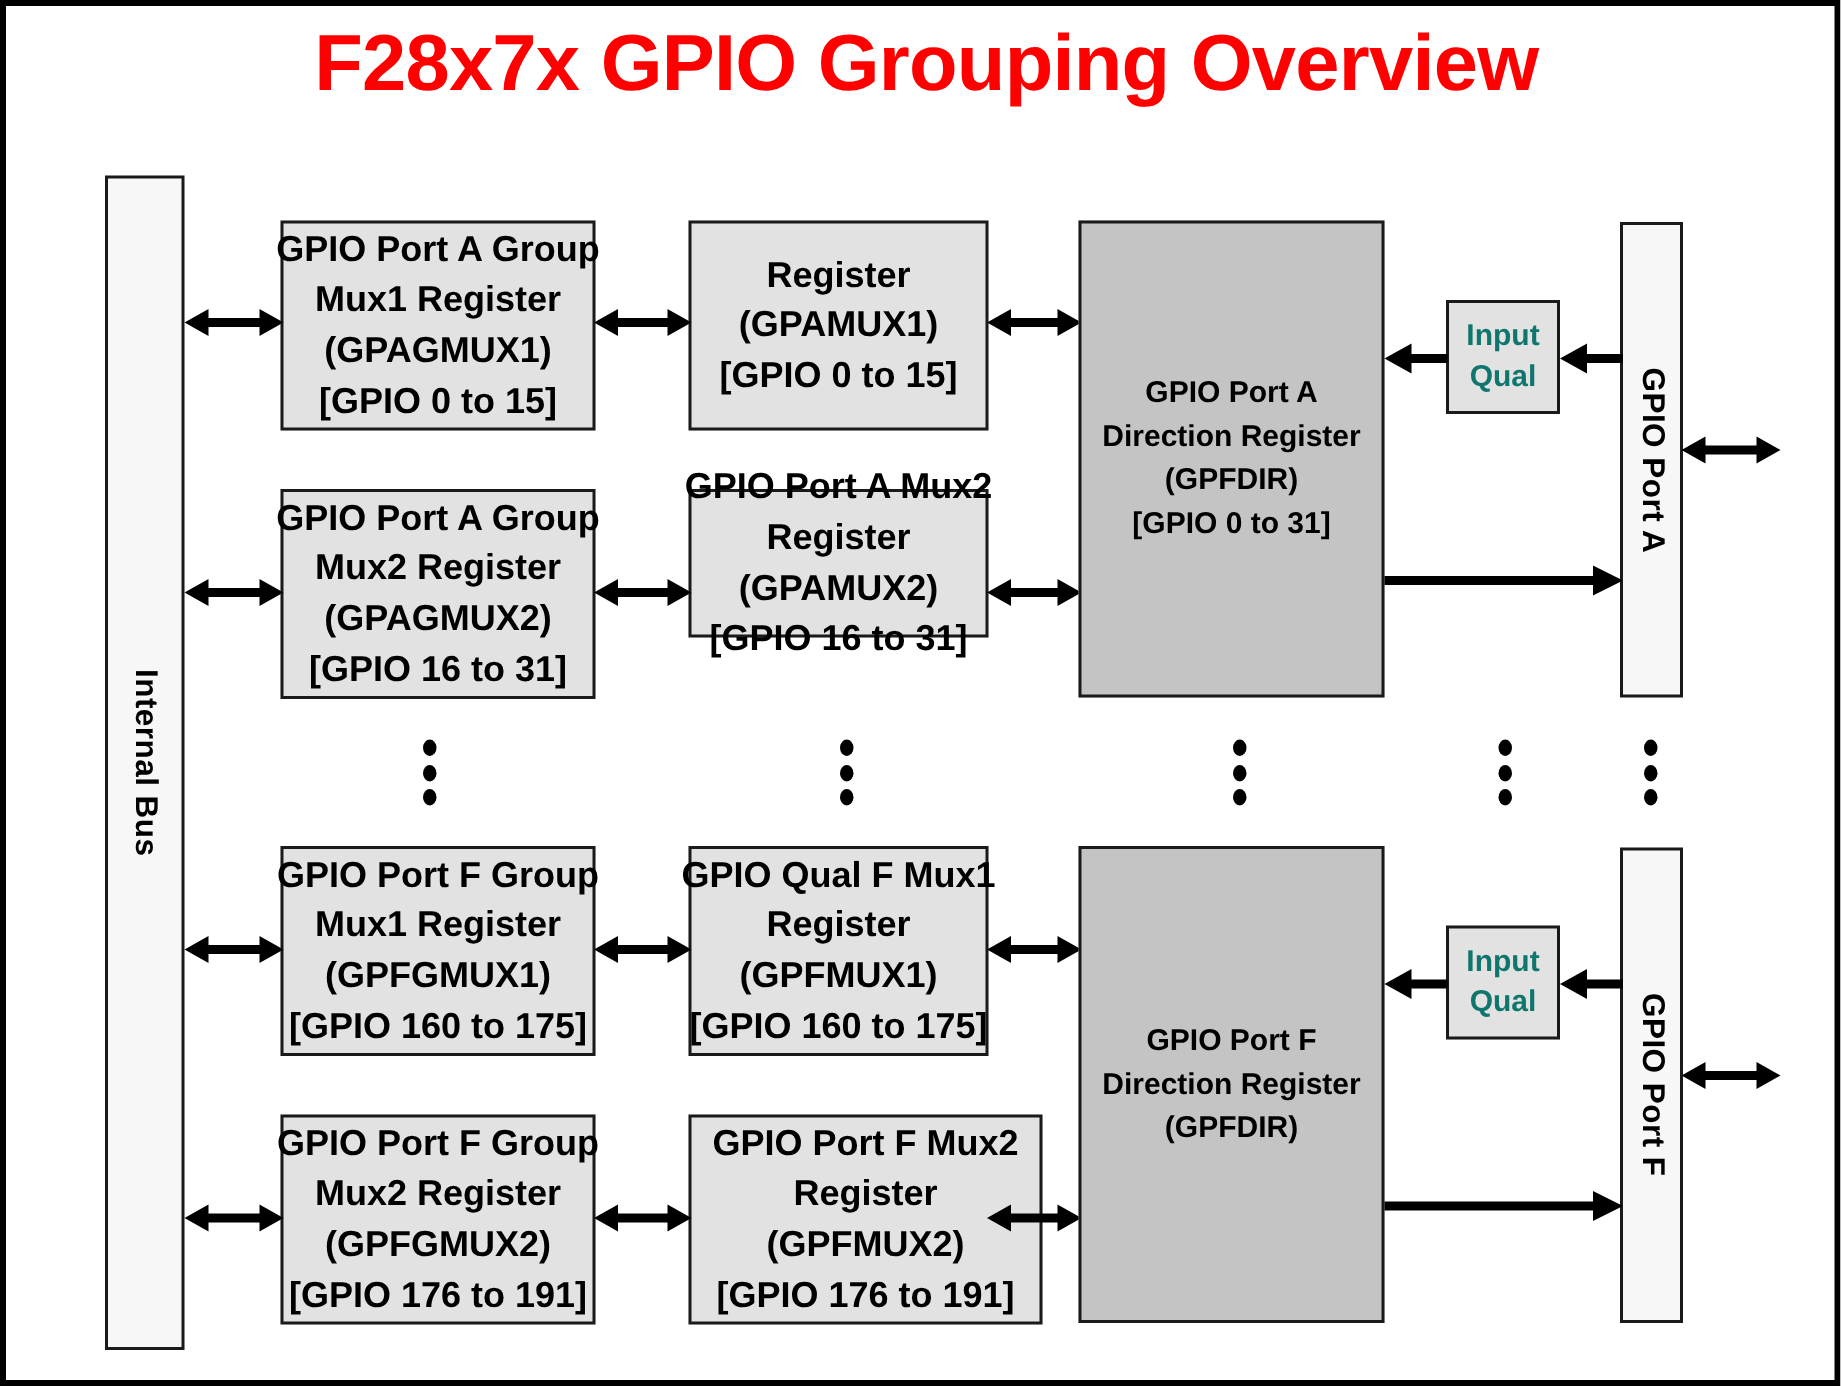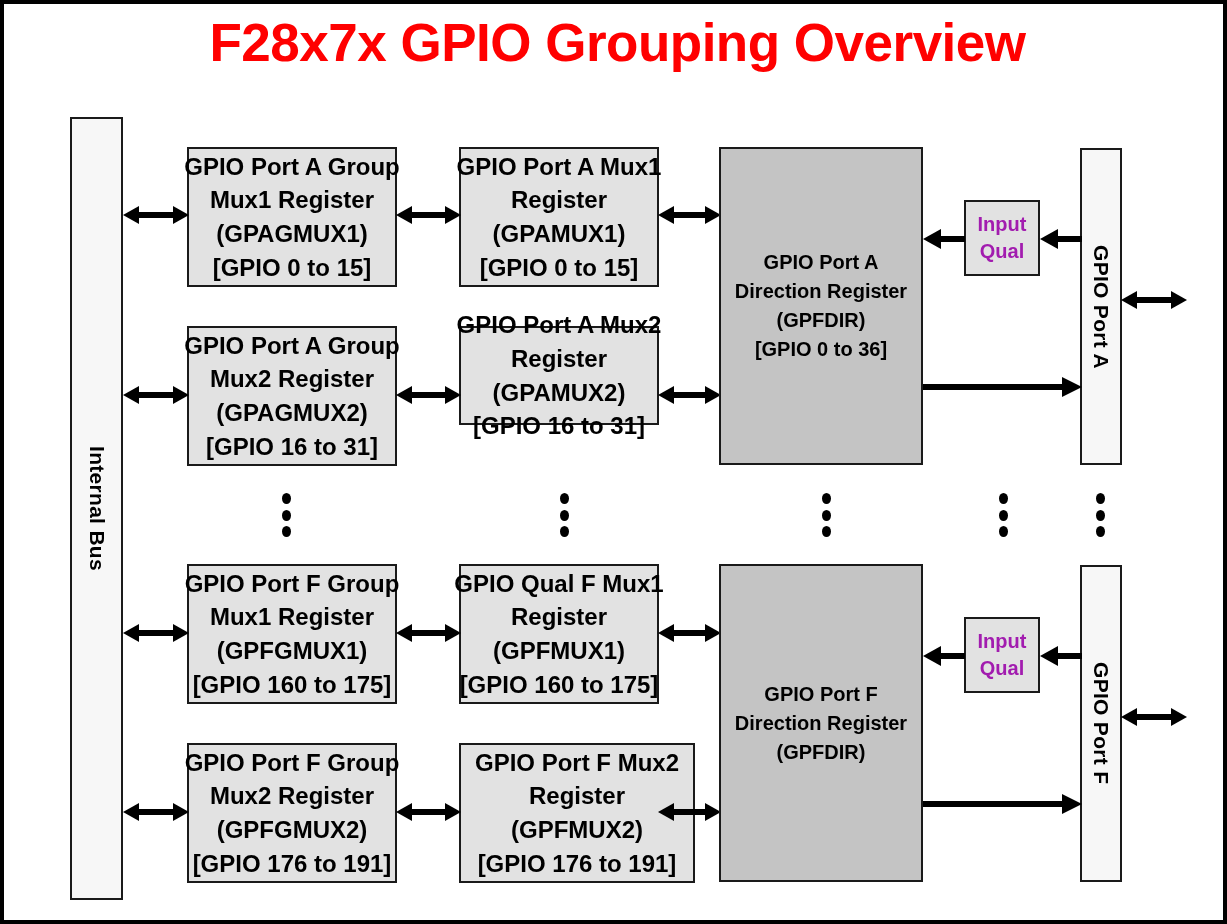--- a/index.html
+++ b/index.html
@@ -81,21 +81,21 @@
     background: #e2e2e2;
     border: 2px solid #1a1a1a;
     box-sizing: border-box;
     display: flex;
     flex-direction: column;
     align-items: center;
     justify-content: center;
     text-align: center;
     font-size: 20px;
     font-weight: bold;
-    color: #a21caf;
+    color: #0f766e;
     line-height: 1.35;
   }
 
   
   .arrow { position: absolute; }
   .arrow svg { display: block; overflow: visible; }
 
   
   .dots {
     position: absolute;
@@ -125,21 +125,20 @@
   </div>
 
   <div class="regbox" style="left:183px; top:143px; width:210px; height:140px;">
     <span class="ln">GPIO Port A Group</span>
     <span class="ln">Mux1 Register</span>
     <span class="ln">(GPAGMUX1)</span>
     <span class="ln">[GPIO 0 to 15]</span>
   </div>
 
   <div class="regbox" style="left:455px; top:143px; width:200px; height:140px;">
-    <span class="ln">GPIO Port A Mux1</span>
     <span class="ln">Register</span>
     <span class="ln">(GPAMUX1)</span>
     <span class="ln">[GPIO 0 to 15]</span>
   </div>
 
   <div class="arrow" style="left:119px; top:197px;">
     <svg width="66" height="28" viewBox="0 0 66 28">
       <line x1="12" y1="14" x2="54" y2="14" stroke="#000" stroke-width="6"></line>
       <polygon points="0,14 16,5 16,23" fill="#000"></polygon>
       <polygon points="66,14 50,5 50,23" fill="#000"></polygon>
@@ -195,21 +194,21 @@
       <line x1="12" y1="14" x2="51" y2="14" stroke="#000" stroke-width="6"></line>
       <polygon points="0,14 16,5 16,23" fill="#000"></polygon>
       <polygon points="63,14 47,5 47,23" fill="#000"></polygon>
     </svg>
   </div>
 
   <div class="regbox dark" style="left:715px; top:143px; width:204px; height:318px;">
     <span class="ln">GPIO Port A</span>
     <span class="ln">Direction Register</span>
     <span class="ln">(GPFDIR)</span>
-    <span class="ln">[GPIO 0 to 36]</span>
+    <span class="ln">[GPIO 0 to 31]</span>
   </div>
 
   <div class="qualbox" style="left:960px; top:196px; width:76px; height:76px;">
     <span>Input</span>
     <span>Qual</span>
   </div>
 
   <div class="vbar" style="left:1076px; top:144px; width:42px; height:317px;">
     <span class="vtext">GPIO Port A</span>
   </div>

